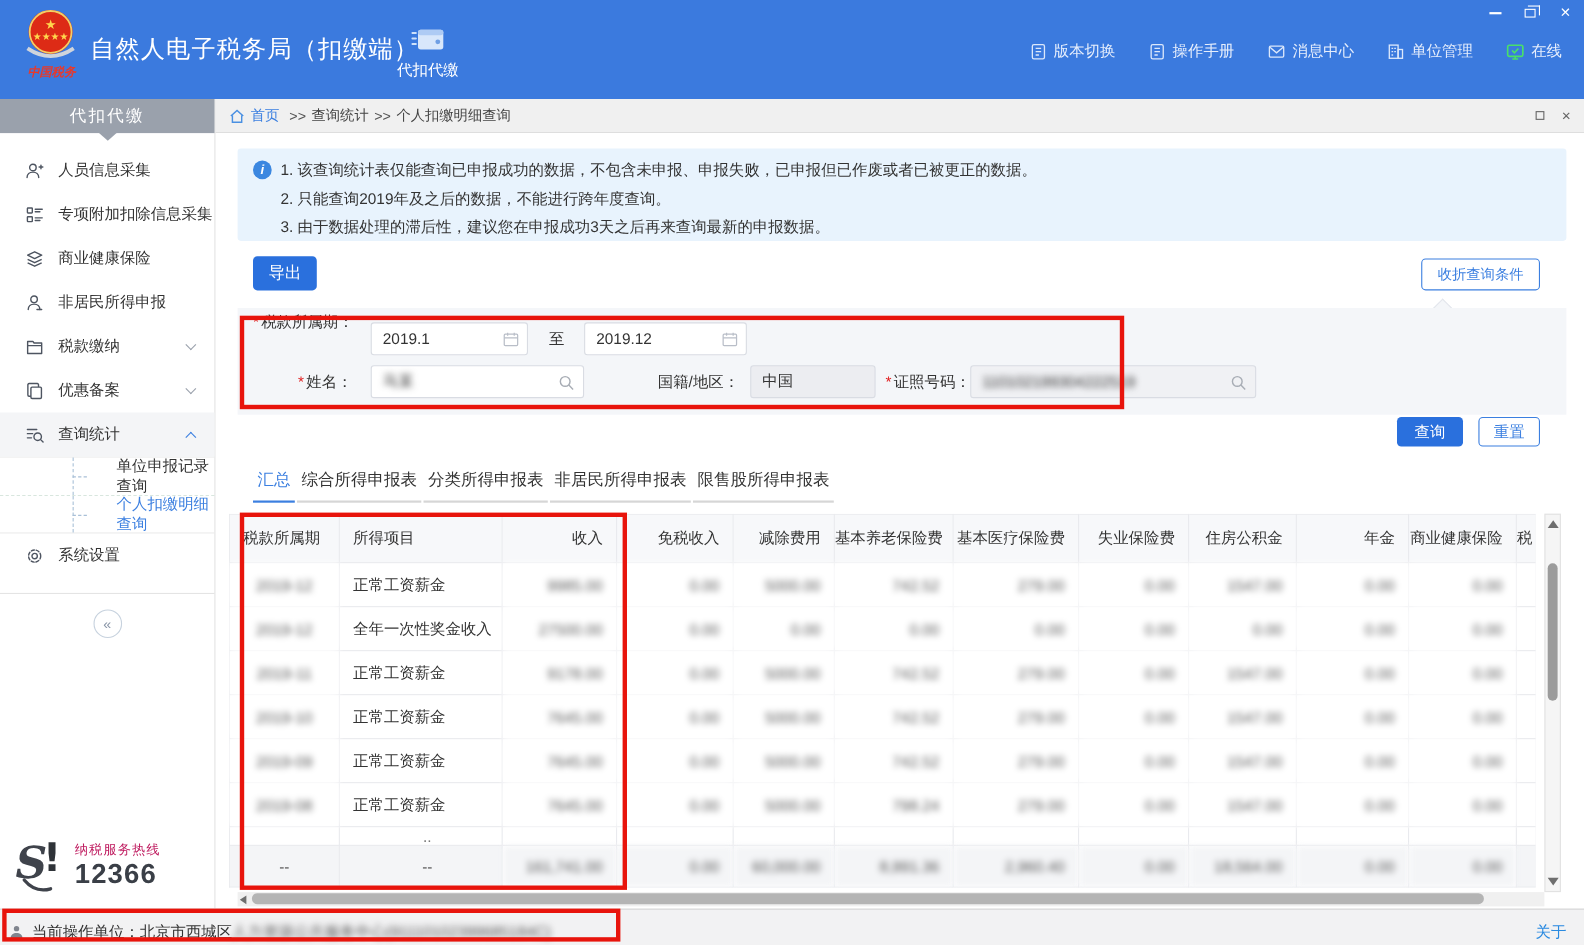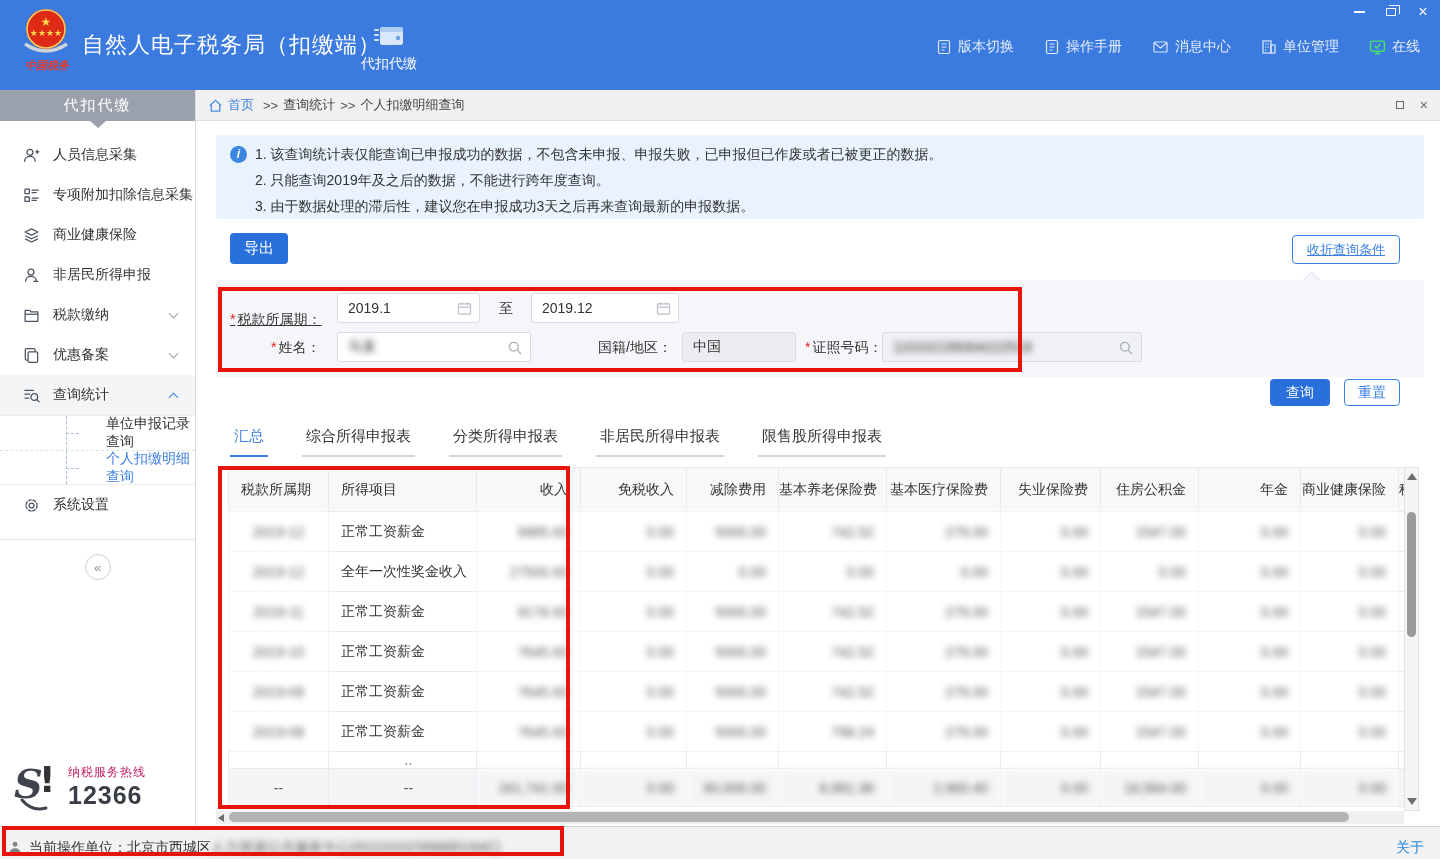--- a/index.html
+++ b/index.html
@@ -57,42 +57,42 @@
 
   
   .content { position:absolute; left:196px; top:121px; width:1244px; height:705px; background:#fff; }
   .notice { position:absolute; left:20px; top:14px; width:1208px; height:84px; background:#e8f3fd; border-radius:3px; padding:6px 14px 0 14px; font-size:14px; color:#333; }
   .notice-line { display:flex; align-items:center; line-height:26px; gap:8px; }
   .info-i { width:17px; height:17px; border-radius:50%; background:#3b87e0; color:#fff; font-size:12px; font-style:italic; font-weight:bold; display:inline-flex; align-items:center; justify-content:center; flex:0 0 17px; }
   .info-i::before { content:'i'; }
   .notice-line.no-icon { padding-left:25px; }
 
   .btn-export { position:absolute; left:34px; top:112px; width:58px; height:31px; background:#2a70dd; color:#fff; border:none; border-radius:4px; font-size:15px; cursor:pointer; }
-  .btn-collapse { position:absolute; right:40px; top:114px; height:29px; padding:0 14px; background:#fff; color:#3b7fe0; border:1px solid #3b7fe0; border-radius:4px; font-size:13px; cursor:pointer;text-decoration:underline; }
+  .btn-collapse { position:absolute; right:40px; top:114px; height:29px; padding:0 14px; background:#fff; color:#3b7fe0; border:1px solid #3b7fe0; border-radius:4px; font-size:13px; cursor:pointer; }
 
   .form-panel { position:absolute; left:20px; top:159px; width:1208px; height:97px; background:#f4f6f9; }
   .panel-caret { position:absolute; left:1109px; top:153px; width:13px; height:13px; background:#f4f6f9; border-left:1px solid #e3e6ec; border-top:1px solid #e3e6ec; transform:rotate(45deg); }
   .f-label { position:absolute; font-size:14px; color:#333; white-space:nowrap; }
   .star { color:#e02020; margin-right:2px; }
   .f-input { position:absolute; height:30px; background:#fff; border:1px solid #d9dce3; border-radius:3px; font-size:14px; color:#333; }
   .f-input input { width:100%; height:100%; border:none; background:transparent; font:inherit; color:inherit; padding:0 26px 0 10px; outline:none; }
   .f-box { position:absolute; height:30px; background:#fff; border:1px solid #d9dce3; border-radius:3px; display:flex; align-items:center; padding:0 28px 0 10px; font-size:14px; color:#333; }
   .f-box.disabled { background:#ecedf1; padding-right:10px; }
   .f-box.grayed { background:#f0f1f4; }
   .cal-ic, .mag-ic { position:absolute; right:7px; top:7px; }
   .blur { filter:blur(3px); }
   .btn-query { position:absolute; right:110px; top:258px; width:60px; height:27px; background:#2a70dd; color:#fff; border:none; border-radius:4px; font-size:14px; cursor:pointer; }
   .btn-reset { position:absolute; right:40px; top:258px; width:56px; height:27px; background:#fff; color:#3b7fe0; border:1px solid #3b7fe0; border-radius:4px; font-size:14px; cursor:pointer; }
 
-  .tabs { position:absolute; left:34px; top:306px; display:flex; gap:34px; }
+  .tabs { position:absolute; left:34px; top:306px; display:flex; gap:2px; }
   .tab { font-size:15px; color:#333; padding:0 4px 9px 4px; border-bottom:2px solid #d6d6d6; cursor:pointer; }
   .tab.active { color:#3b7fe0; border-bottom-color:#3b7fe0; }
 
   
-  .table-wrap { position:absolute; left:32px; top:346px; width:1188px; height:340px; overflow:hidden; }
+  .table-wrap { position:absolute; left:12px; top:346px; width:1188px; height:340px; overflow:hidden; }
   table { border-collapse:collapse; table-layout:fixed; width:1188px; font-size:14px; }
   th, td { border:1px solid #e9eaee; overflow:hidden; white-space:nowrap; }
   thead th { height:44px; background:#f7f8fa; color:#333; font-weight:normal; }
   tbody td { height:40px; background:#fff; color:#5a5a5a; }
   .c-left { text-align:left; padding-left:12px; }
   .c-right { text-align:right; padding-right:12px; }
   .c-center { text-align:center; }
   tbody td.c-left { color:#333; }
   tr.partial td { height:17px; line-height:8px; color:#777; }
   tr.partial td.c-left { text-align:center; }
@@ -347,21 +347,21 @@
       <div class="notice-line no-icon">2. 只能查询2019年及之后的数据，不能进行跨年度查询。</div>
       <div class="notice-line no-icon">3. 由于数据处理的滞后性，建议您在申报成功3天之后再来查询最新的申报数据。</div>
     </div>
 
     <button class="btn-export">导出</button>
     <button class="btn-collapse">收折查询条件</button>
 
     <div class="panel-caret"></div>
     <div class="form-panel">
 
-      <span class="f-label" style="left:14px; top:31px;text-decoration:underline;"><span class="star">*</span><span>税款所属期：</span></span>
+      <span class="f-label" style="left:14px; top:4px;"><span class="star">*</span><span>税款所属期：</span></span>
       <span class="f-input" style="left:121px; top:13px; width:143px;">
         <input type="text" readonly="" value="2019.1" style="">
         <span class="cal-ic">
           <svg width="15" height="15" viewBox="0 0 16 16" fill="none" stroke="#b9bec8" stroke-width="1.2">
               <rect x="1.5" y="3" width="13" height="11" rx="1"></rect>
               <path d="M1.5 6.5h13M4.8 1.5v3M11.2 1.5v3"></path>
             </svg>
         </span>
       </span>
       <span class="f-label" style="left:283px; top:20px;">至</span>

